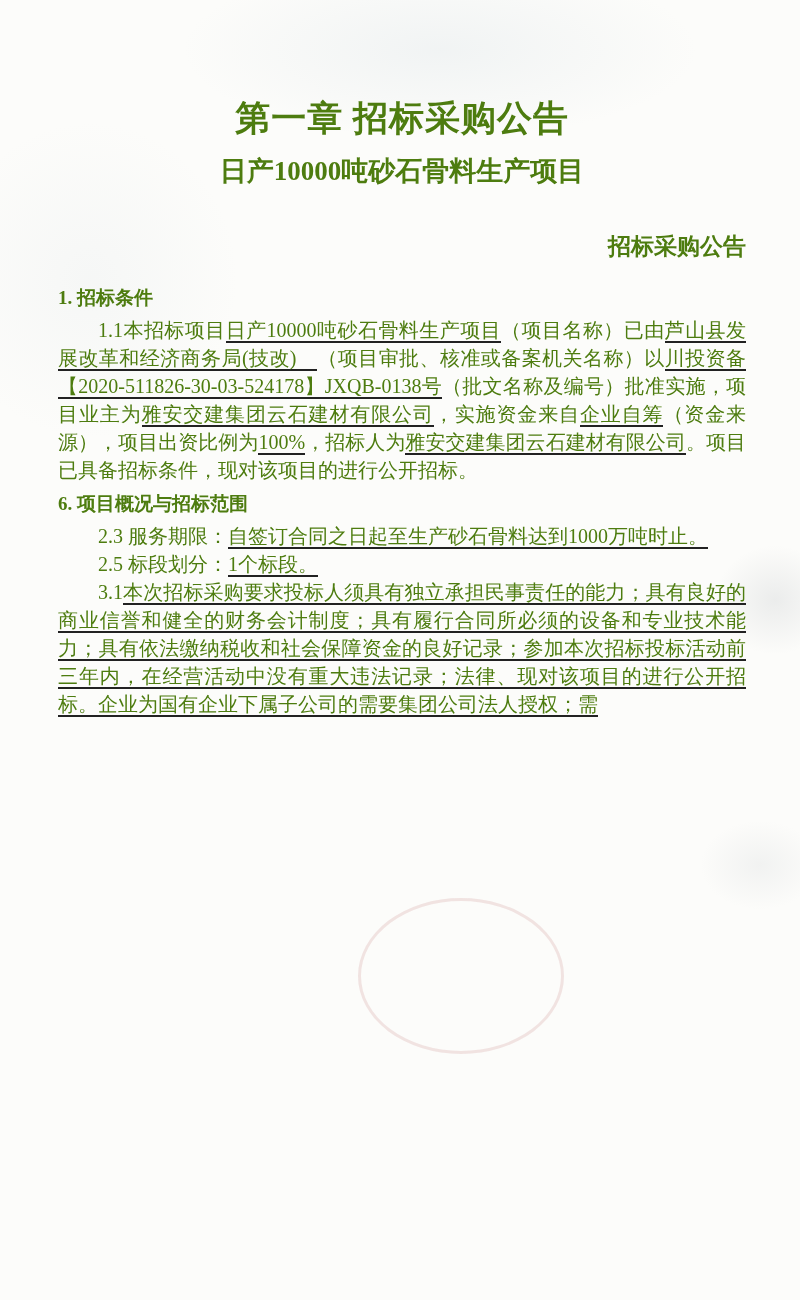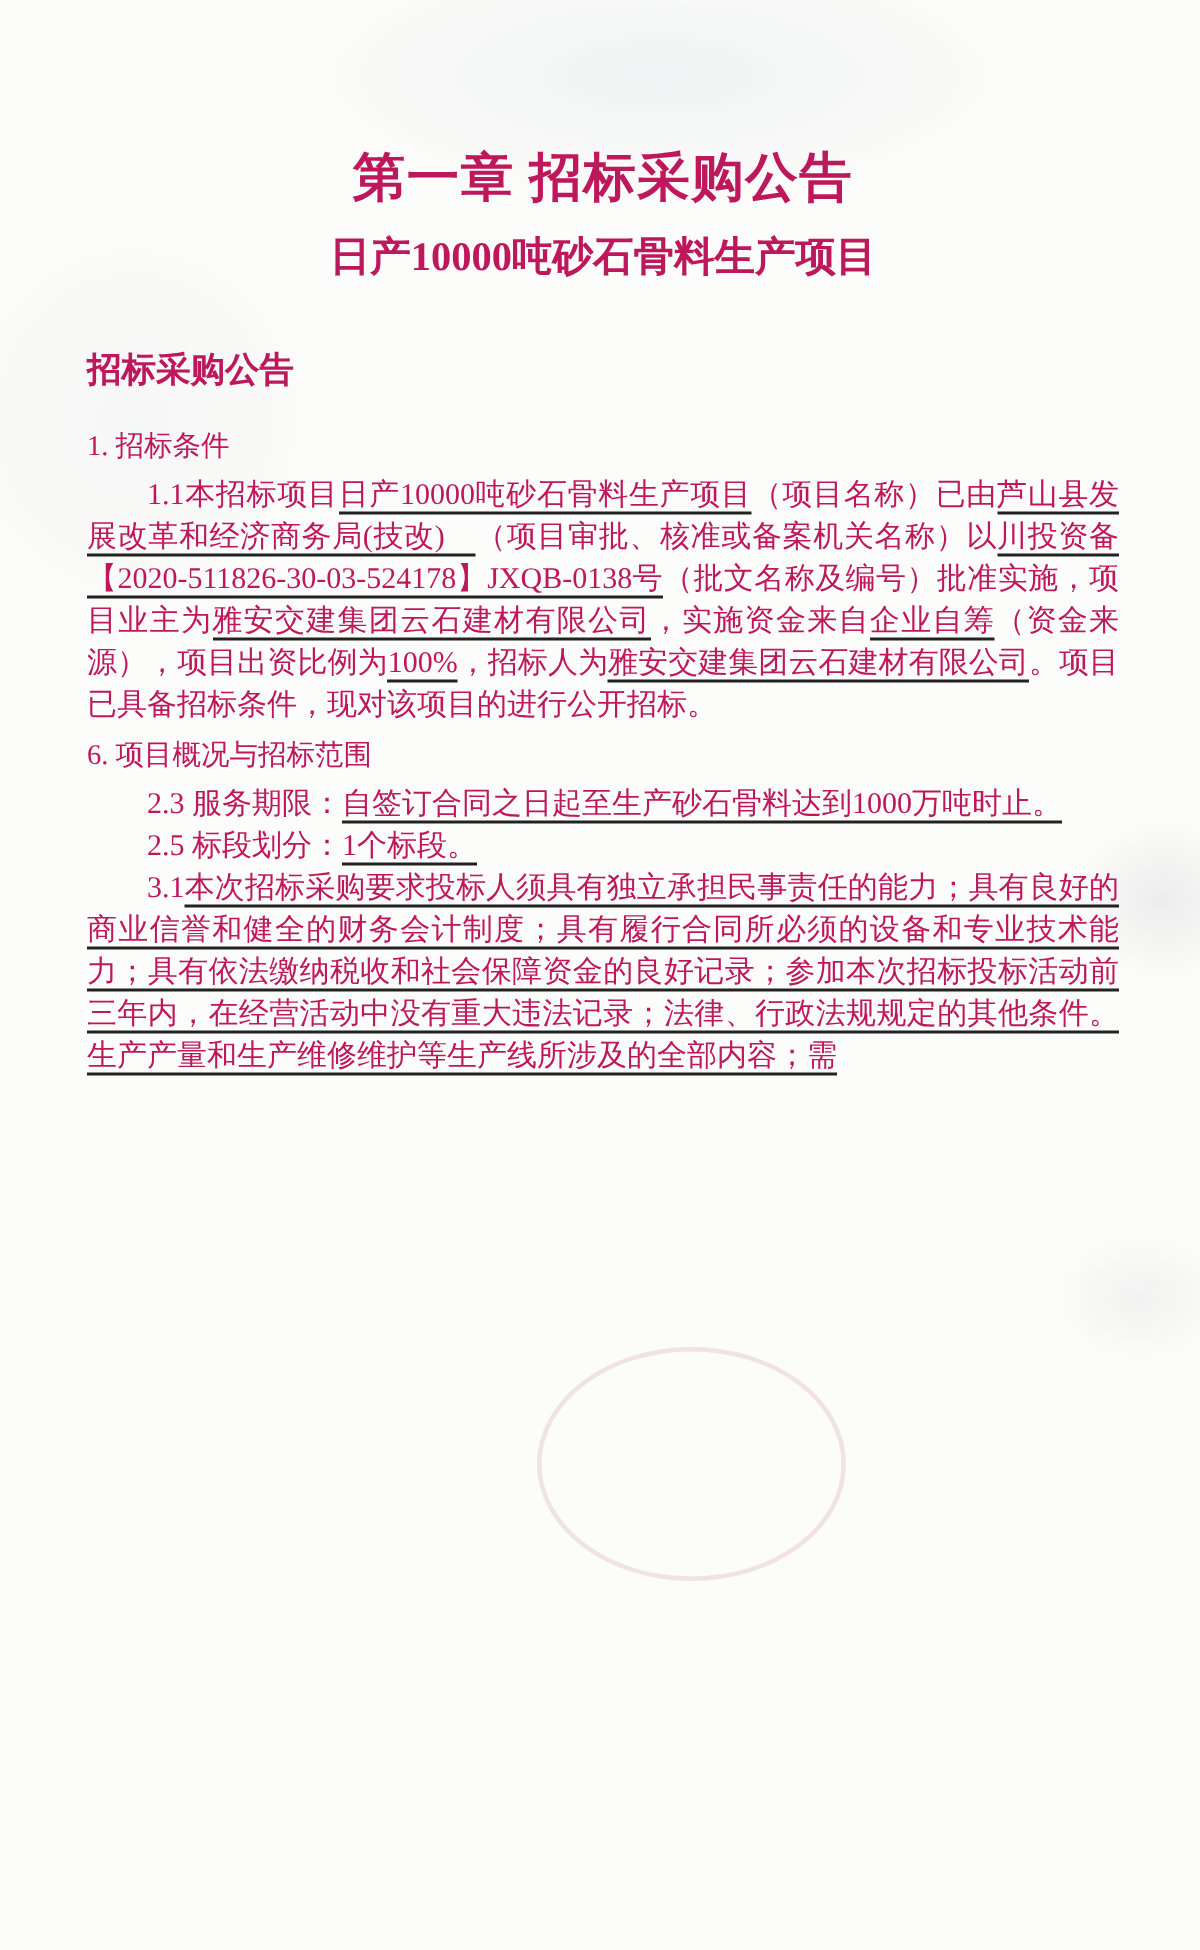--- a/index.html
+++ b/index.html
@@ -3,21 +3,21 @@
 <meta charset="utf-8">
 <style>
   html,body { margin:0; padding:0; }
   .page {
     position: relative;
     width: 800px;
     height: 1300px;
     background: #fcfcfa;
     overflow: hidden;
     font-family: "Liberation Serif", "DejaVu Serif", serif;
-    color: #be185d;
+    color: #4d7c0f;
   }
   
   .scan-blob { position: absolute; border-radius: 50%; pointer-events: none; }
   .blob-top {
     left: 180px; top: -40px; width: 520px; height: 180px;
     background: radial-gradient(ellipse at center, rgba(190,205,215,0.18), rgba(190,205,215,0) 70%);
   }
   .blob-topleft {
     left: -60px; top: 120px; width: 300px; height: 320px;
     background: radial-gradient(ellipse at center, rgba(200,210,218,0.12), rgba(200,210,218,0) 70%);
@@ -51,30 +51,30 @@
     margin: 0;
   }
   .doc-subtitle {
     text-align: center;
     font-size: 27px;
     font-weight: 700;
     line-height: 38px;
     margin: 10px 0 0 0;
   }
   .doc-heading2 {
-    text-align: left;
+    text-align: right;
     font-size: 23px;
     font-weight: 700;
     line-height: 34px;
     margin: 40px 0 0 0;
   }
   .doc-body { margin-top: 16px; }
   .doc-body .heading {
     font-size: 19px;
-    font-weight: 400;
+    font-weight: 700;
     line-height: 36px;
     margin: 2px 0 0 0;
   }
   .doc-body .para {
     font-size: 20px;
     line-height: 28px;
     text-align: justify;
     text-indent: 2em;
     margin: 0;
   }
@@ -93,16 +93,16 @@
   <div class="content">
     <h1 class="doc-title">第一章 招标采购公告</h1>
     <h2 class="doc-subtitle">日产10000吨砂石骨料生产项目</h2>
     <h2 class="doc-heading2">招标采购公告</h2>
     <div class="doc-body">
         <h3 class="heading"><span>1. 招标条件</span></h3>
         <p class="para"><span>1.1本招标项目</span><span class="u">日产10000吨砂石骨料生产项目</span><span>（项目名称）已由</span><span class="u">芦山县发展改革和经济商务局(技改)　</span><span>（项目审批、核准或备案机关名称）以</span><span class="u">川投资备【2020-511826-30-03-524178】JXQB-0138号</span><span>（批文名称及编号）批准实施，项目业主为</span><span class="u">雅安交建集团云石建材有限公司</span><span>，实施资金来自</span><span class="u">企业自筹</span><span>（资金来源），项目出资比例为</span><span class="u">100%</span><span>，招标人为</span><span class="u">雅安交建集团云石建材有限公司</span><span>。项目已具备招标条件，现对该项目的进行公开招标。</span></p>
         <h3 class="heading"><span>6. 项目概况与招标范围</span></h3>
         <p class="para"><span>2.3 服务期限：</span><span class="u">自签订合同之日起至生产砂石骨料达到1000万吨时止。</span></p>
         <p class="para"><span>2.5 标段划分：</span><span class="u">1个标段。</span></p>
-        <p class="para"><span>3.1</span><span class="u">本次招标采购要求投标人须具有独立承担民事责任的能力；具有良好的商业信誉和健全的财务会计制度；具有履行合同所必须的设备和专业技术能力；具有依法缴纳税收和社会保障资金的良好记录；参加本次招标投标活动前三年内，在经营活动中没有重大违法记录；法律、行政法规规定的其他条件。生产产量和生产维修维护等生产线所涉及的全部内容；需</span></p>
+        <p class="para"><span>3.1</span><span class="u">本次招标采购要求投标人须具有独立承担民事责任的能力；具有良好的商业信誉和健全的财务会计制度；具有履行合同所必须的设备和专业技术能力；具有依法缴纳税收和社会保障资金的良好记录；参加本次招标投标活动前三年内，在经营活动中没有重大违法记录；法律、现对该项目的进行公开招标。企业为国有企业下属子公司的需要集团公司法人授权；需</span></p>
       </div>
   </div>
 </div>
 
 </body></html>

